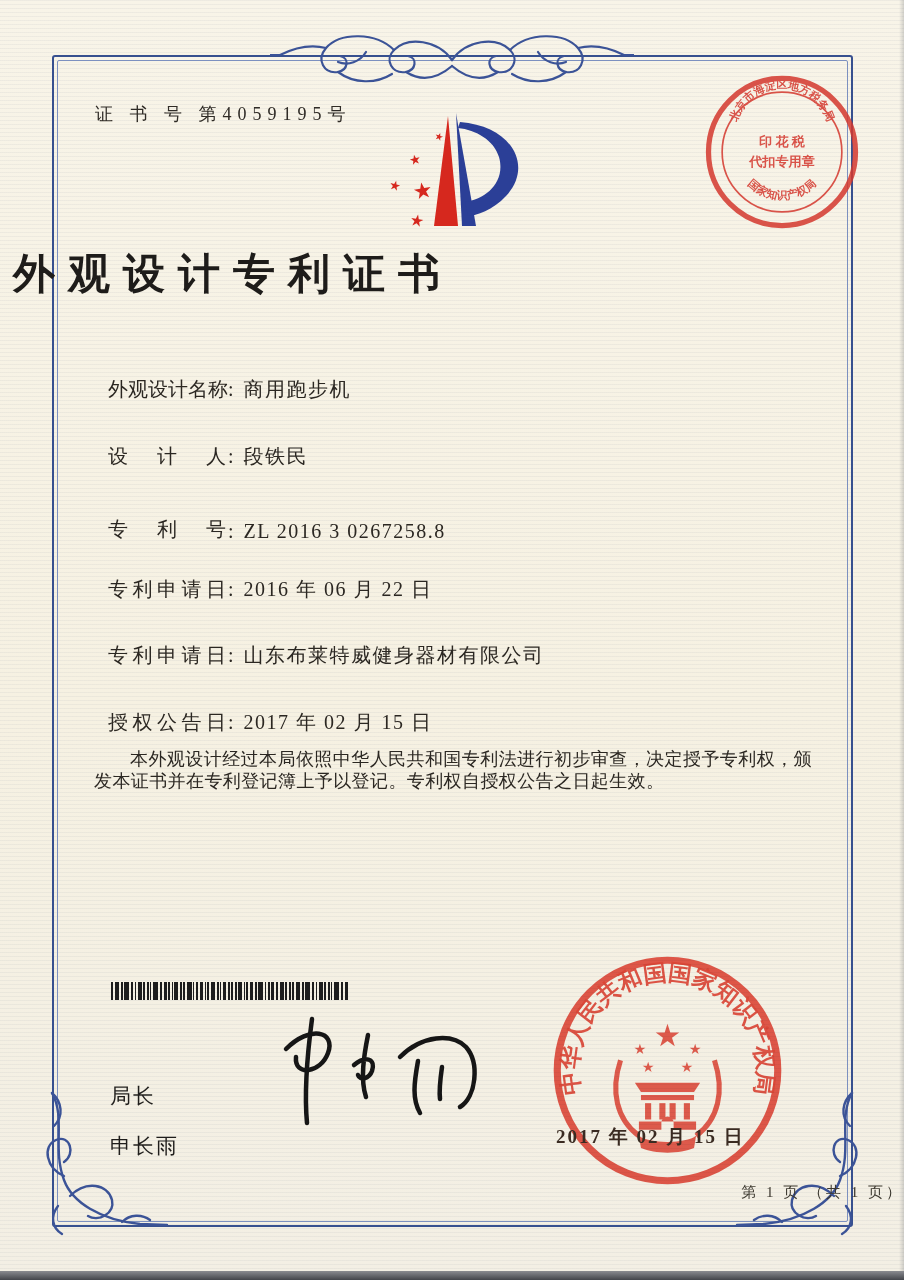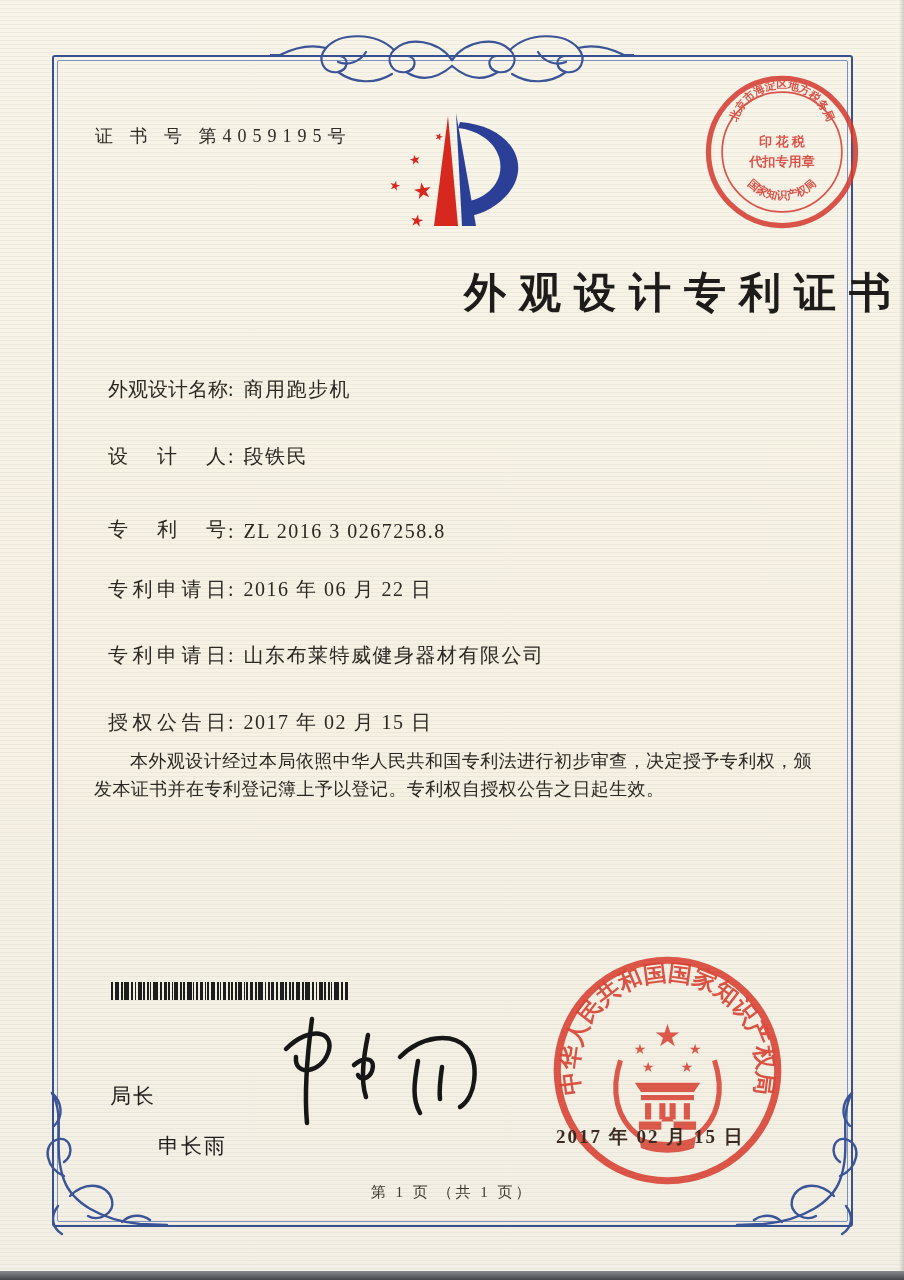--- a/index.html
+++ b/index.html
@@ -27,70 +27,69 @@
     border:2.5px solid #37508f;border-radius:3px;
   }
   .frame-inner{
     position:absolute;inset:3px;
     border:1px solid #7c90c0;border-radius:2px;
   }
   .flourish{position:absolute;pointer-events:none;}
   .flourish svg{display:block;}
 
   .cert-no{
-    position:absolute;left:95px;top:124px;
+    position:absolute;left:95px;top:102px;
     font-size:18px;letter-spacing:6px;color:#2f2b26;text-align:right;
   }
 
   .logo{position:absolute;left:372px;top:98px;width:158px;height:140px;}
 
   .tax-stamp{position:absolute;left:698px;top:68px;width:168px;height:168px;opacity:.85;}
 
   .title{
-    position:absolute;left:0;right:0;top:246px;text-align:right;
+    position:absolute;left:0;right:0;top:246px;text-align:left;
     font-size:42px;font-weight:bold;color:#1e1c1a;letter-spacing:13px;
     text-indent:13px;
-    margin-top:19px;
   }
 
   .fields{position:absolute;left:108px;top:370px;width:680px;}
   .field-row{position:absolute;left:0;white-space:nowrap;
     font-size:20px;color:#2b2722;}
   .field-label{display:inline-block;width:118px;text-align:justify;
     text-align-last:justify;vertical-align:bottom;}
   .field-colon{display:inline-block;margin:0 10px 0 2px;}
   .field-value{letter-spacing:1.5px;}
   .row-0{top:6px}.row-1{top:73px}.row-2{top:146px}
   .row-3{top:206px}.row-4{top:272px}.row-5{top:339px}
 
   .body-text{
     position:absolute;left:94px;top:748px;width:718px;
-    font-size:18px;line-height:28px;color:#2b2722;
-    text-align:justify;letter-spacing:.4px;font-family:Liberation Mono, monospace;
+    font-size:18px;line-height:22px;color:#2b2722;
+    text-align:justify;letter-spacing:.4px;
   }
   .body-text p{margin:0;text-indent:2em;}
 
   .barcode{position:absolute;left:110px;top:982px;width:238px;height:18px;}
 
   .signer{position:absolute;left:110px;top:1082px;color:#1f1d1b;
     font-family:"Liberation Sans","DejaVu Sans",sans-serif;}
   .signer .signer-title{font-size:21px;letter-spacing:2px;}
-  .signer .signer-name{font-size:21px;letter-spacing:2px;margin-top:22px;margin-left:48px;}
+  .signer .signer-name{font-size:21px;letter-spacing:2px;margin-top:22px;}
 
   .signature{position:absolute;left:250px;top:1005px;width:250px;height:130px;}
 
   .seal{position:absolute;left:545px;top:948px;width:245px;height:245px;
     mix-blend-mode:multiply;opacity:.92;}
   .seal-date{
     position:absolute;left:556px;top:1124px;
     font-size:19px;letter-spacing:2px;color:#3a2b22;font-weight:bold;
   }
 
   .footer{
-    position:absolute;left:0;right:0;top:1183px;text-align:center;
+    position:absolute;left:0;right:0;top:1183px;text-align:right;
     font-size:15px;color:#3c382f;letter-spacing:3px;
   }
 </style>
 </head>
 <body>
 
 <div class="page">
 
   <div class="frame">
     <div class="frame-inner"></div>

